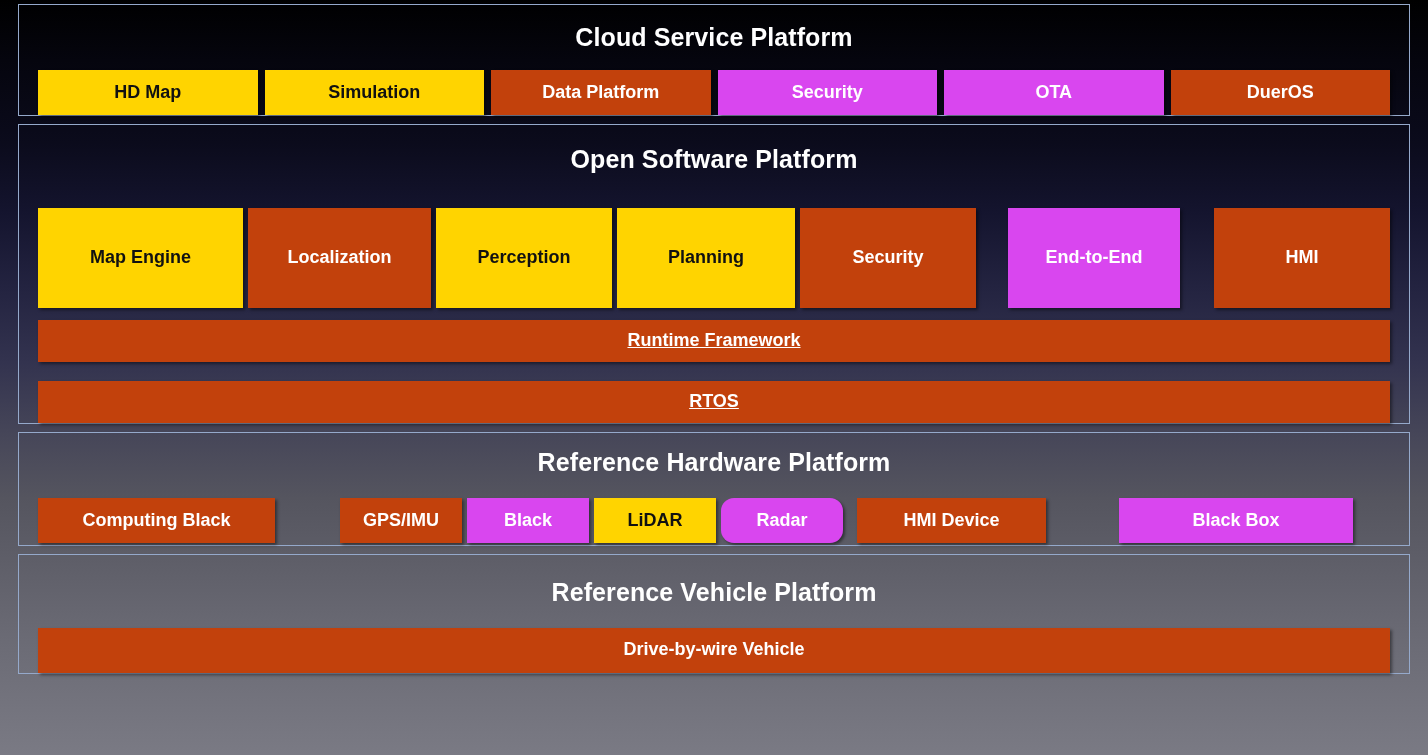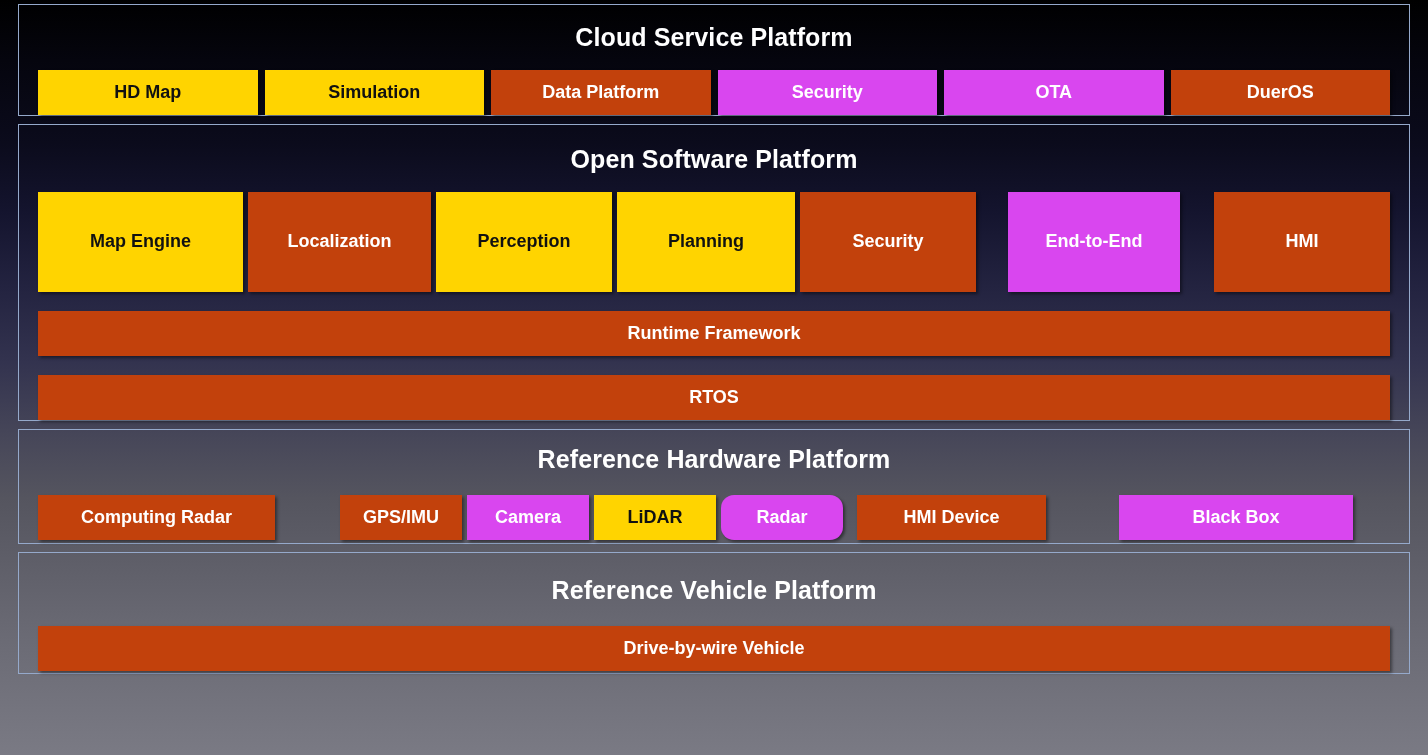--- a/index.html
+++ b/index.html
@@ -65,31 +65,32 @@
     margin-top: 18px;
     width: 1352px;
   }
   .row-cloud .cell { flex: 1 1 0; height: 45px; }
 
   
   .panel-sw { height: 300px; }
   .panel-sw .panel-title { margin-top: 20px; }
   .row-sw {
     display: flex;
-    margin-top: 18px;
+    margin-top: 34px;
     width: 1352px;
     height: 100px;
     position: relative;
     border-radius: 10px;
   }
   .row-sw .cell { position: absolute; height: 100px; top: 0; }
   .row-bar {
     width: 1352px;
     height: 45px;
     margin-top: 19px;
+    text-decoration: underline;
   }
 
   
   .panel-hw { height: 139px; }
   .panel-hw .panel-title { margin-top: 15px; }
   .row-hw {
     width: 1352px;
     height: 45px;
     margin-top: 21px;
     position: relative;
@@ -151,23 +152,23 @@
       <div class="cell blue" style="left:1176px;width:176px;">HMI</div>
     </div>
 
     <div class="cell blue row-bar">Runtime Framework</div>
     <div class="cell blue row-bar">RTOS</div>
   </div>
 
   <div class="panel panel-hw">
     <div class="panel-title">Reference Hardware Platform</div>
     <div class="row-hw">
-      <div class="cell blue" style="left:0px;width:237px;">Computing Radar</div>
+      <div class="cell blue" style="left:0px;width:237px;">Computing Black</div>
       <div class="cell blue" style="left:302px;width:122px;">GPS/IMU</div>
-      <div class="cell red" style="left:429px;width:122px;">Camera</div>
+      <div class="cell red" style="left:429px;width:122px;">Black</div>
       <div class="cell yellow" style="left:556px;width:122px;">LiDAR</div>
       <div class="cell red" style="left:683px;width:122px;border-radius:13px;">Radar</div>
       <div class="cell blue" style="left:819px;width:189px;">HMI Device</div>
       <div class="cell red" style="left:1081px;width:234px;">Black Box</div>
     </div>
   </div>
 
   <div class="panel panel-veh">
     <div class="panel-title">Reference Vehicle Platform</div>
     <div class="cell blue row-veh">Drive-by-wire Vehicle</div>

